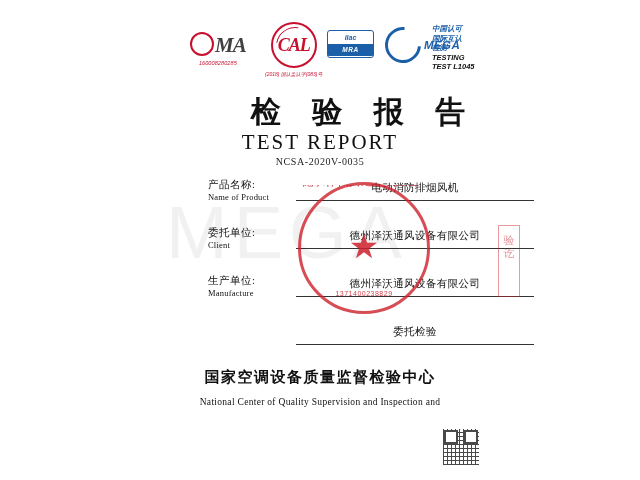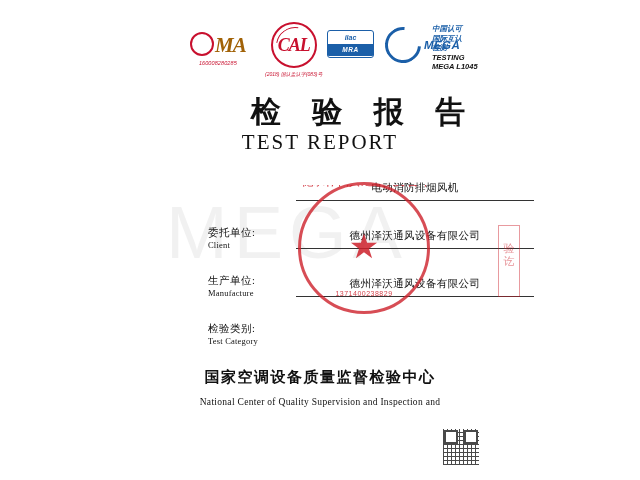--- a/index.html
+++ b/index.html
@@ -36,21 +36,21 @@
     font-style: italic;
   }
 
   
   .mark-cma { left: 190px; top: 22px; }
   .cma-glyph {
     font-family: "Liberation Serif", serif;
     font-weight: bold;
     font-size: 21px;
     letter-spacing: -1px;
-    color: #a16207;
+    color: #404040;
     line-height: 24px;
   }
   .cma-ring {
     display: inline-block;
     width: 20px;
     height: 20px;
     border: 2.6px solid #c8102e;
     border-radius: 50%;
     vertical-align: -4px;
     margin-right: 1px;
@@ -322,21 +322,21 @@
     left: 498px;
     top: 225px;
     width: 22px;
     height: 72px;
     border: 1.6px solid rgba(205, 32, 42, 0.45);
     color: rgba(205, 32, 42, 0.50);
     font-family: "Liberation Serif", serif;
     font-size: 11px;
     line-height: 13px;
     text-align: center;
-    padding-top: 16px;
+    padding-top: 8px;
     box-sizing: border-box;
     pointer-events: none;
   }
 
   
   .footer {
     position: absolute;
     top: 368px;
     left: 0;
     width: 640px;
@@ -424,57 +424,59 @@
         <div class="cnas-swoosh"></div>
         <div class="cnas-text">MEGA</div>
       </div>
     </div>
 
     <div class="mark mark-accred">
       <div class="accred-line">中国认可</div>
       <div class="accred-line">国际互认</div>
       <div class="accred-line">检测</div>
       <div class="accred-line dark">TESTING</div>
-      <div class="accred-line dark">MEGA L1045</div>
+      <div class="accred-line dark">TEST L1045</div>
     </div>
 
   </div>
 
   <div class="title-cn">检 验 报 告</div>
   <div class="title-en">TEST REPORT</div>
+  <div class="report-no">NCSA-2020V-0035</div>
 
   <div class="watermark">MEGA</div>
 
   <div class="fields">
 
     <div class="field-row">
+      <div class="field-label">
+        <div class="label-cn">产品名称:</div>
+        <div class="label-en">Name of Product</div>
+      </div>
       <div class="field-value">电动消防排烟风机</div>
     </div>
 
     <div class="field-row">
       <div class="field-label">
         <div class="label-cn">委托单位:</div>
         <div class="label-en">Client</div>
       </div>
       <div class="field-value">德州泽沃通风设备有限公司</div>
     </div>
 
     <div class="field-row">
       <div class="field-label">
         <div class="label-cn">生产单位:</div>
         <div class="label-en">Manufacture</div>
       </div>
       <div class="field-value">德州泽沃通风设备有限公司</div>
     </div>
 
     <div class="field-row">
-      <div class="field-label">
-        <div class="label-cn">检验类别:</div>
-        <div class="label-en">Test Category</div>
-      </div>
+      <div class="field-value">委托检验</div>
     </div>
 
   </div>
 
   <div class="seal">
     <div class="seal-arc-top">
       <svg width="126" height="126" viewBox="0 0 126 126" aria-hidden="true">
         <defs>
           <path id="sealArc" d="M 16,63 A 47,47 0 0 1 110,63"></path>
         </defs>

